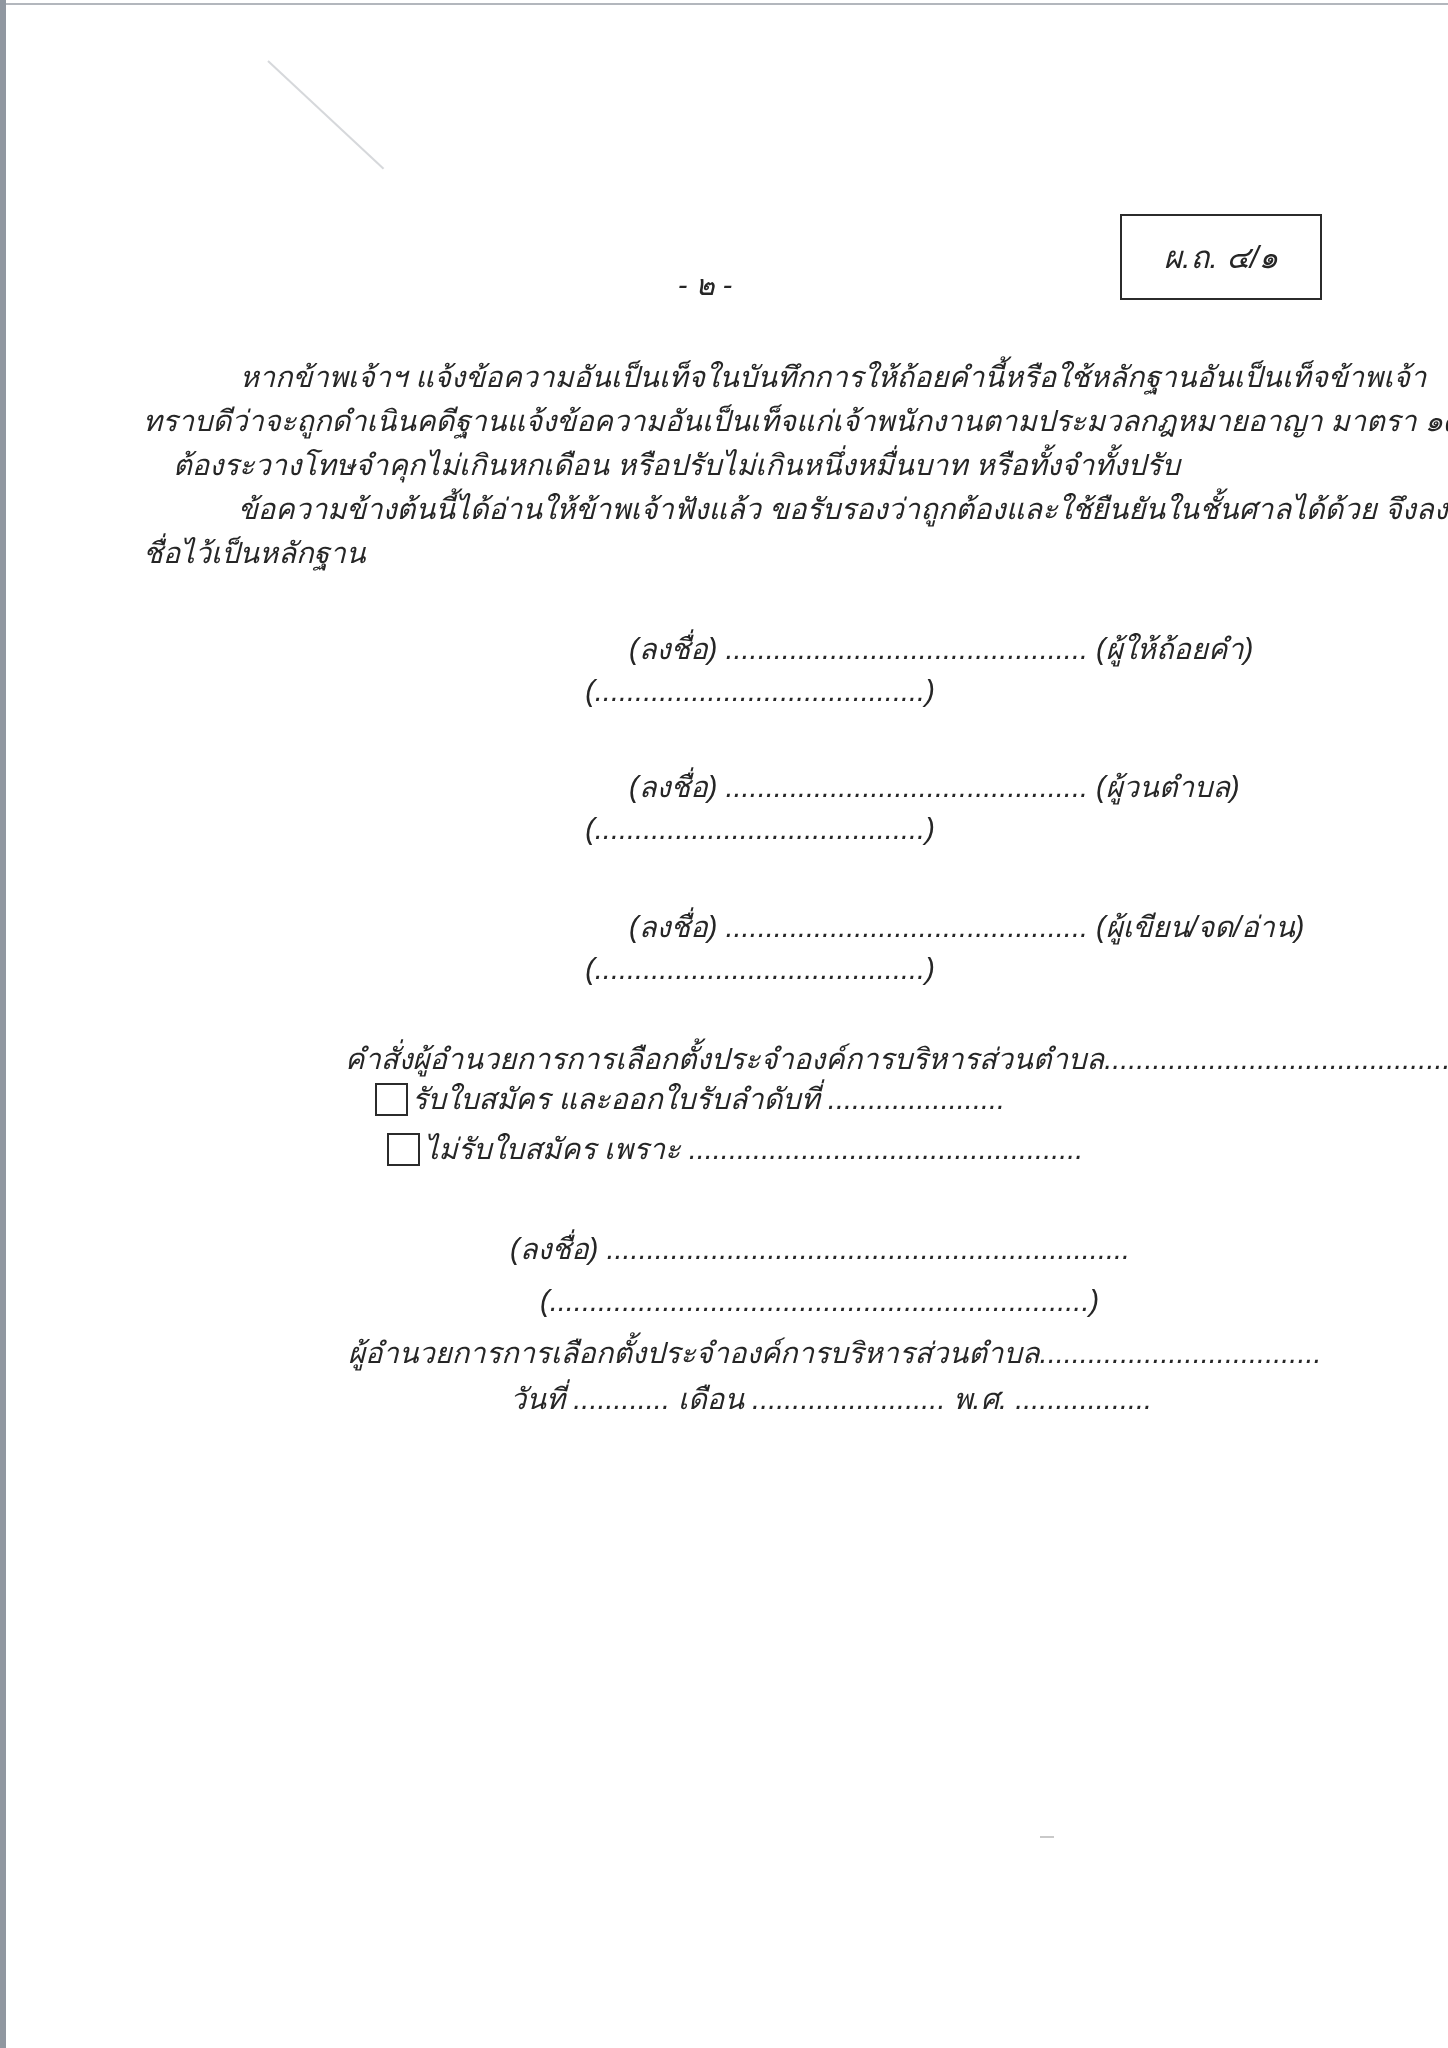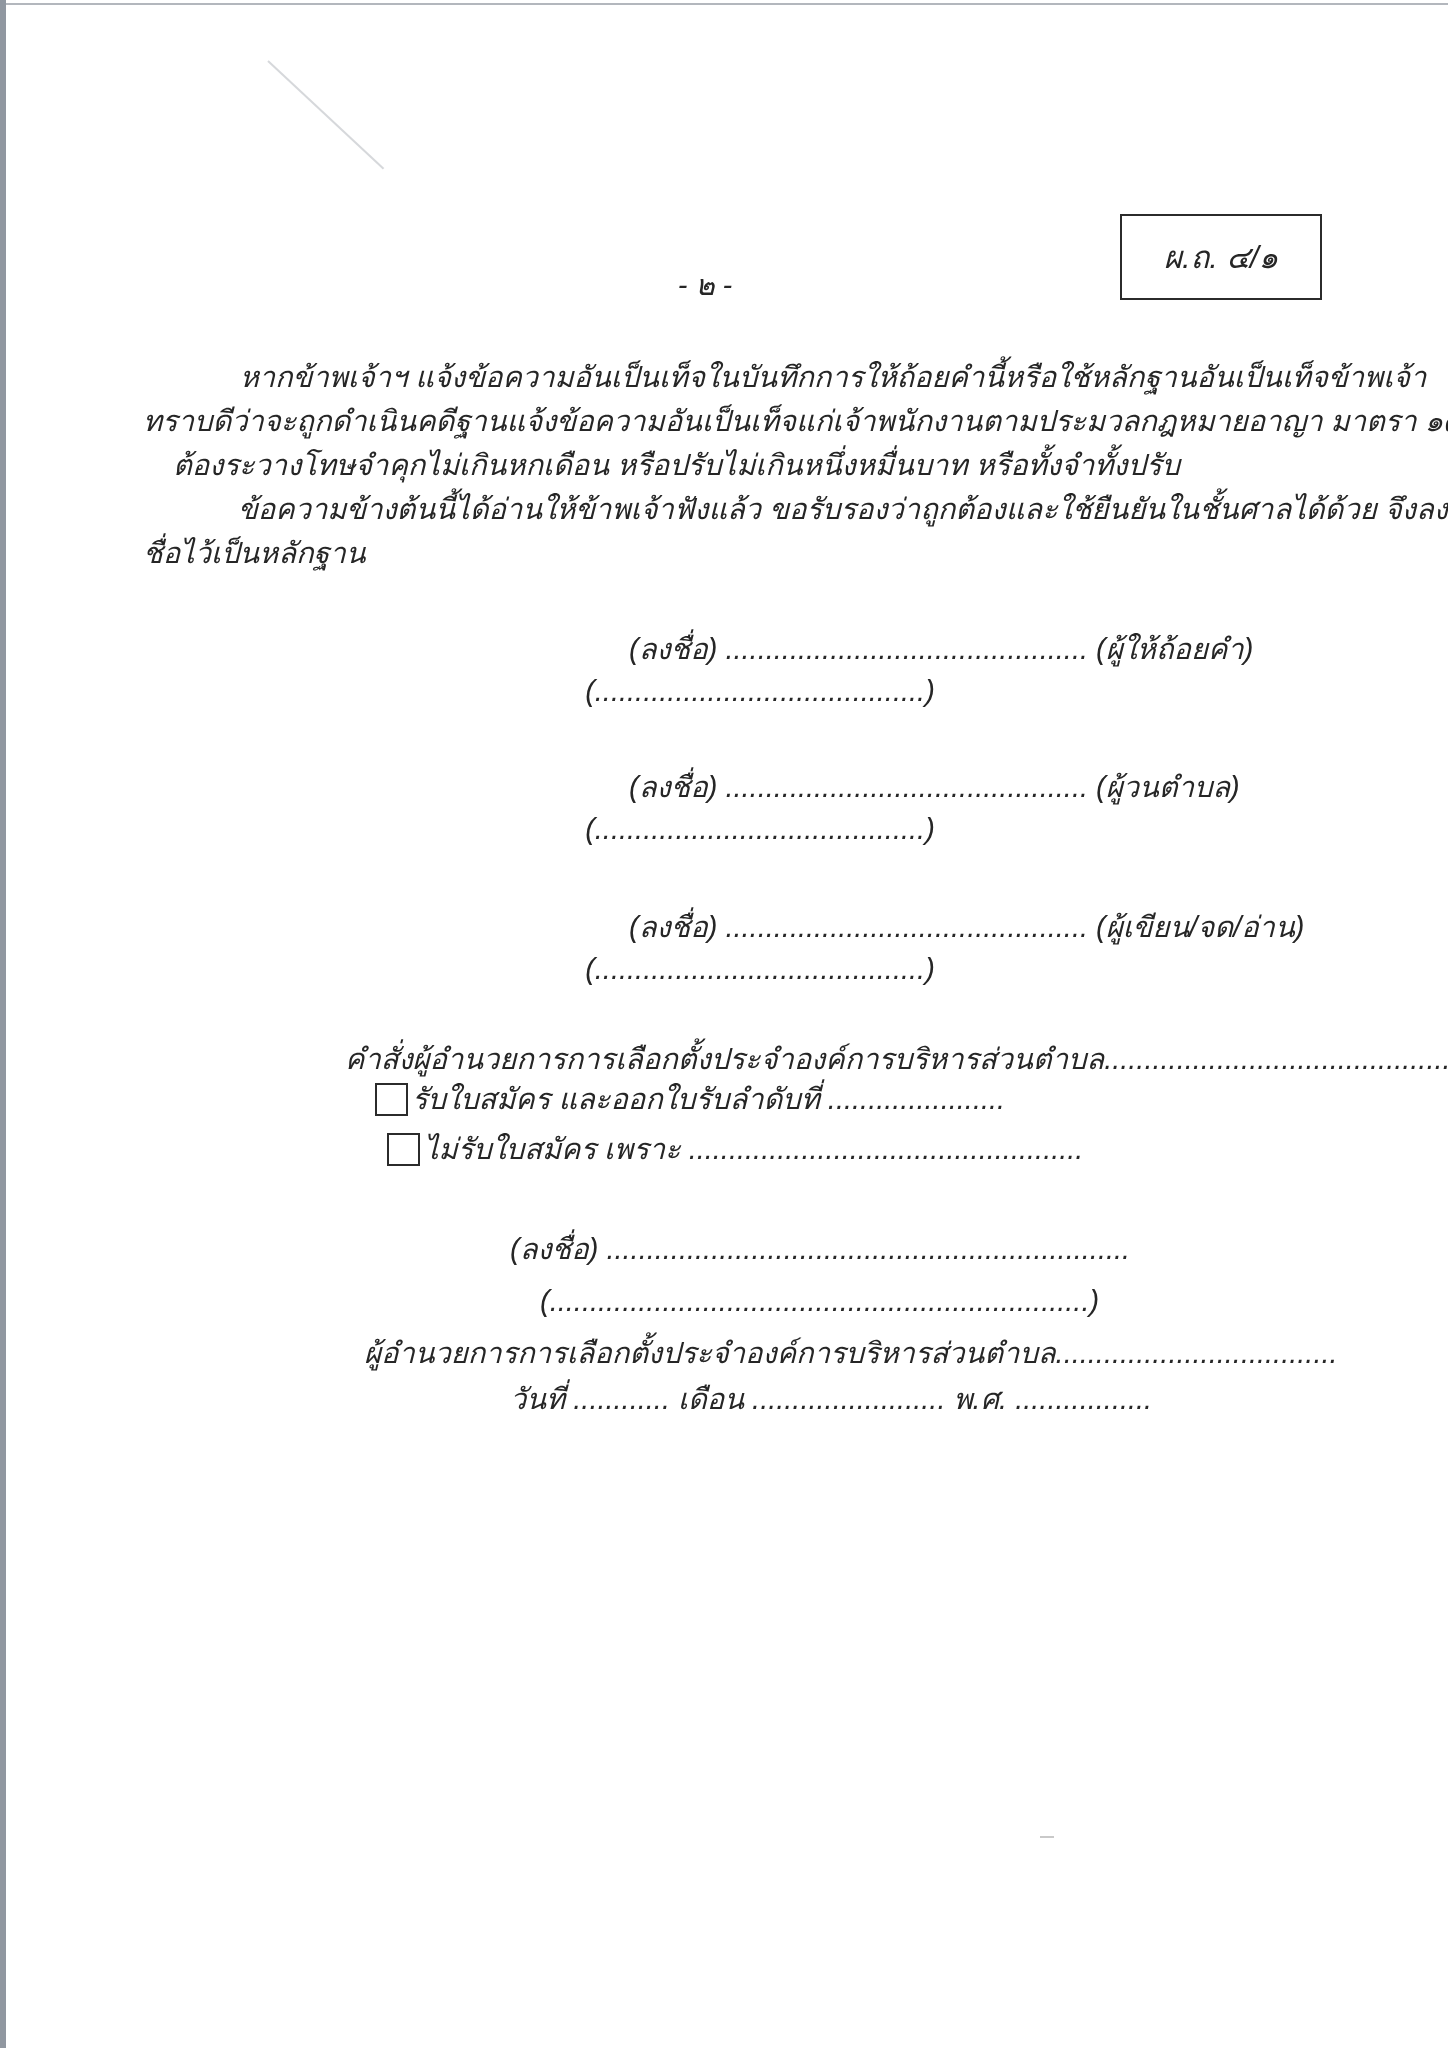--- a/index.html
+++ b/index.html
@@ -40,21 +40,21 @@
 
   .directive-heading{left:345px;top:1040px;}
   .chk-row{display:flex;align-items:center;gap:4px;}
   .chk-box{
     display:inline-block;width:29px;height:29px;
     border:2px solid #2b2b2b;background:#fff;flex:0 0 auto;
   }
 
   .final-sign{left:510px;top:1230px;}
   .final-name{left:540px;top:1282px;width:460px;text-align:center;}
-  .final-title{left:364px;top:1334px;}
+  .final-title{left:348px;top:1334px;}
   .final-date{left:510px;top:1380px;}
 </style>
 </head>
 <body>
 
 <div class="page">
 
   <div class="scan-edge-left"></div>
   <div class="scan-edge-top"></div>
   <div class="scan-scratch"></div>

